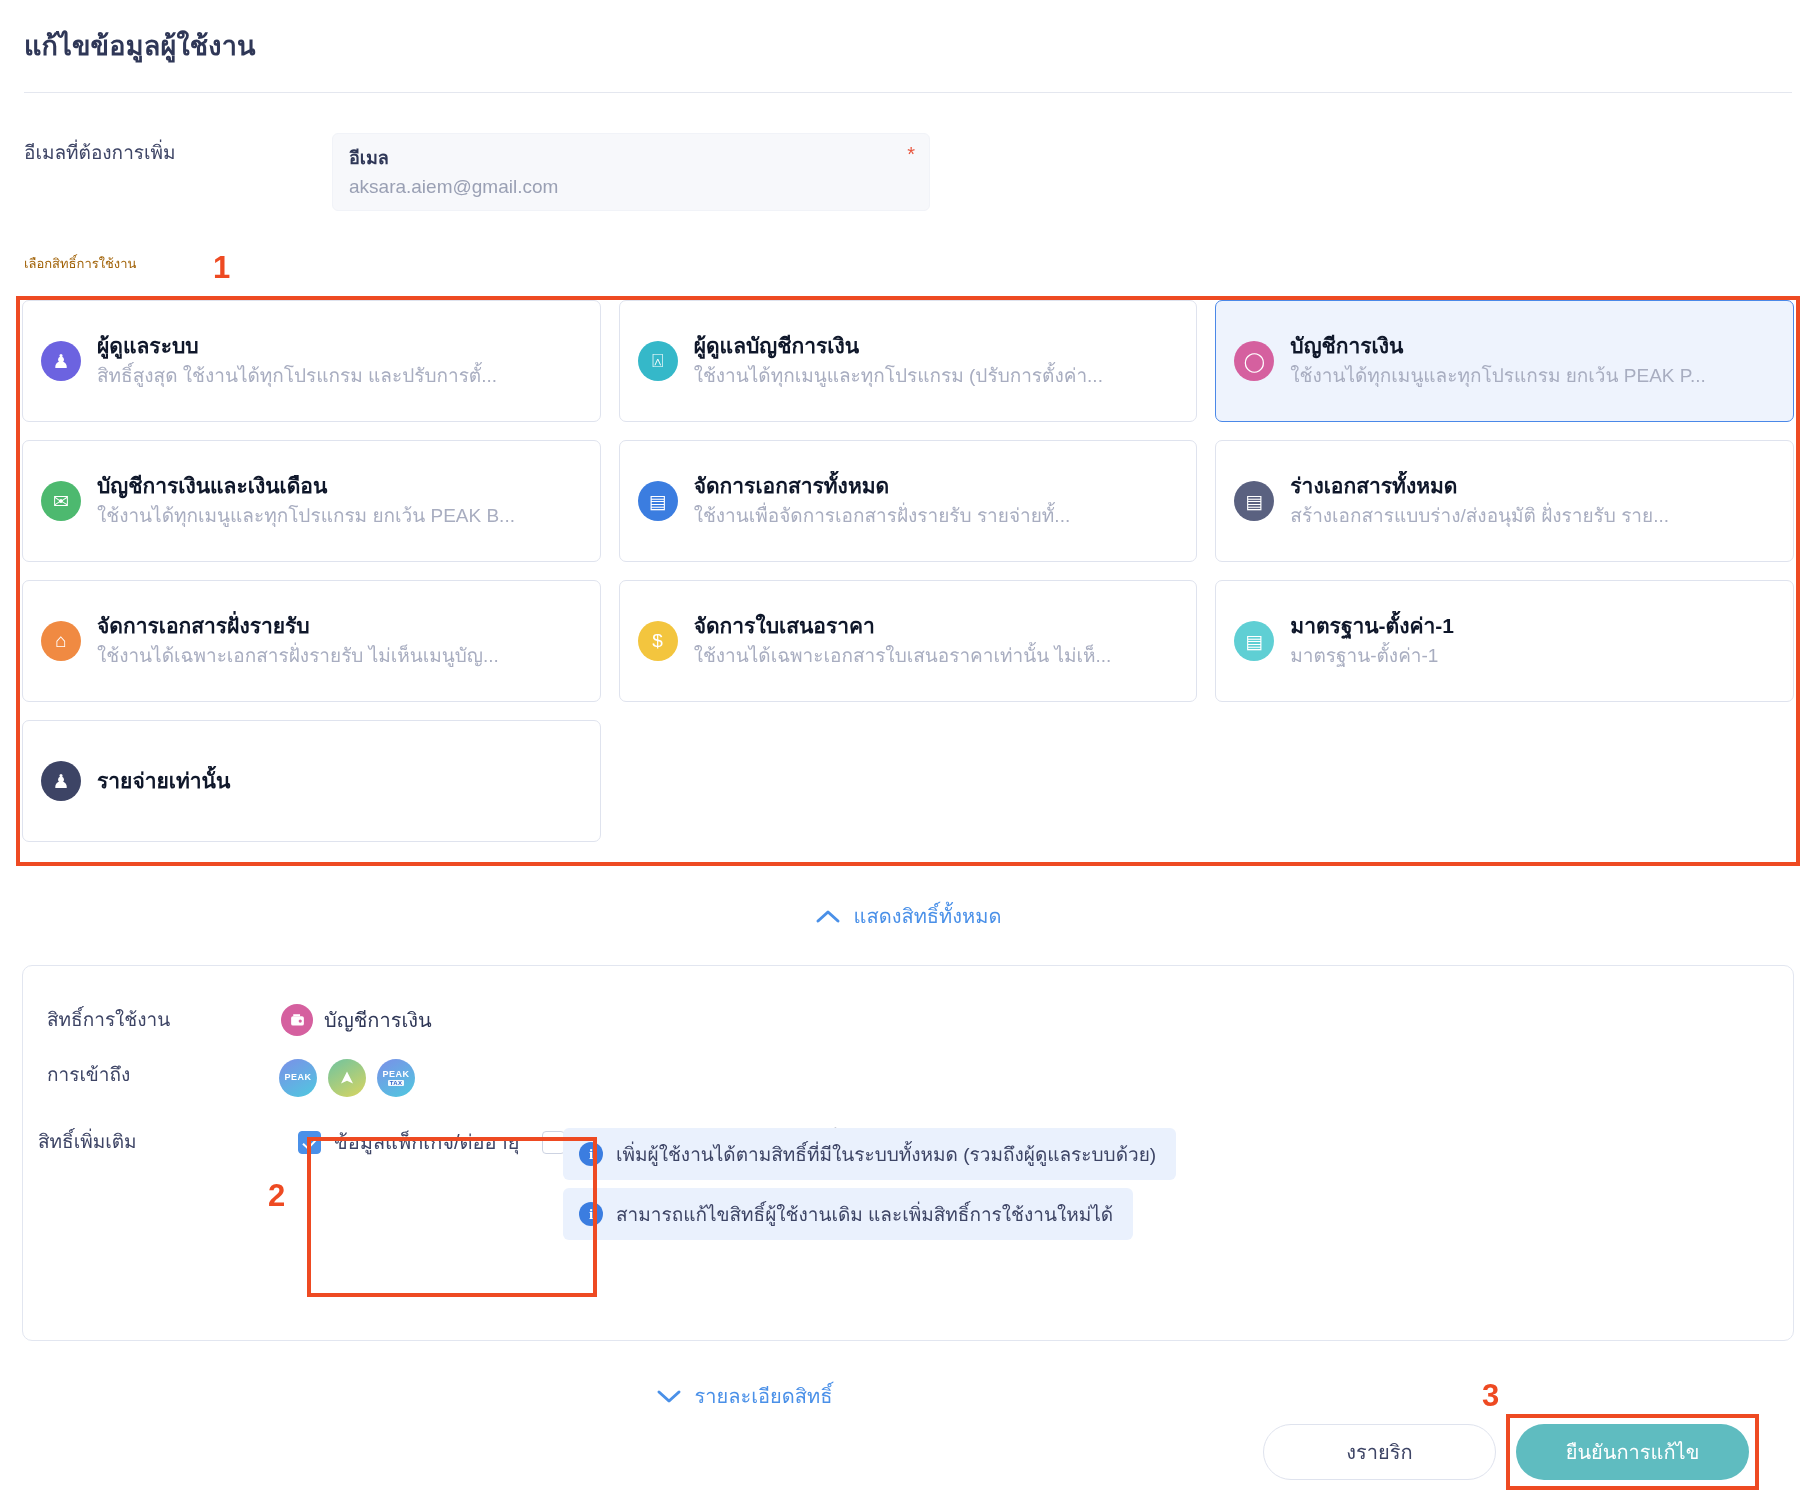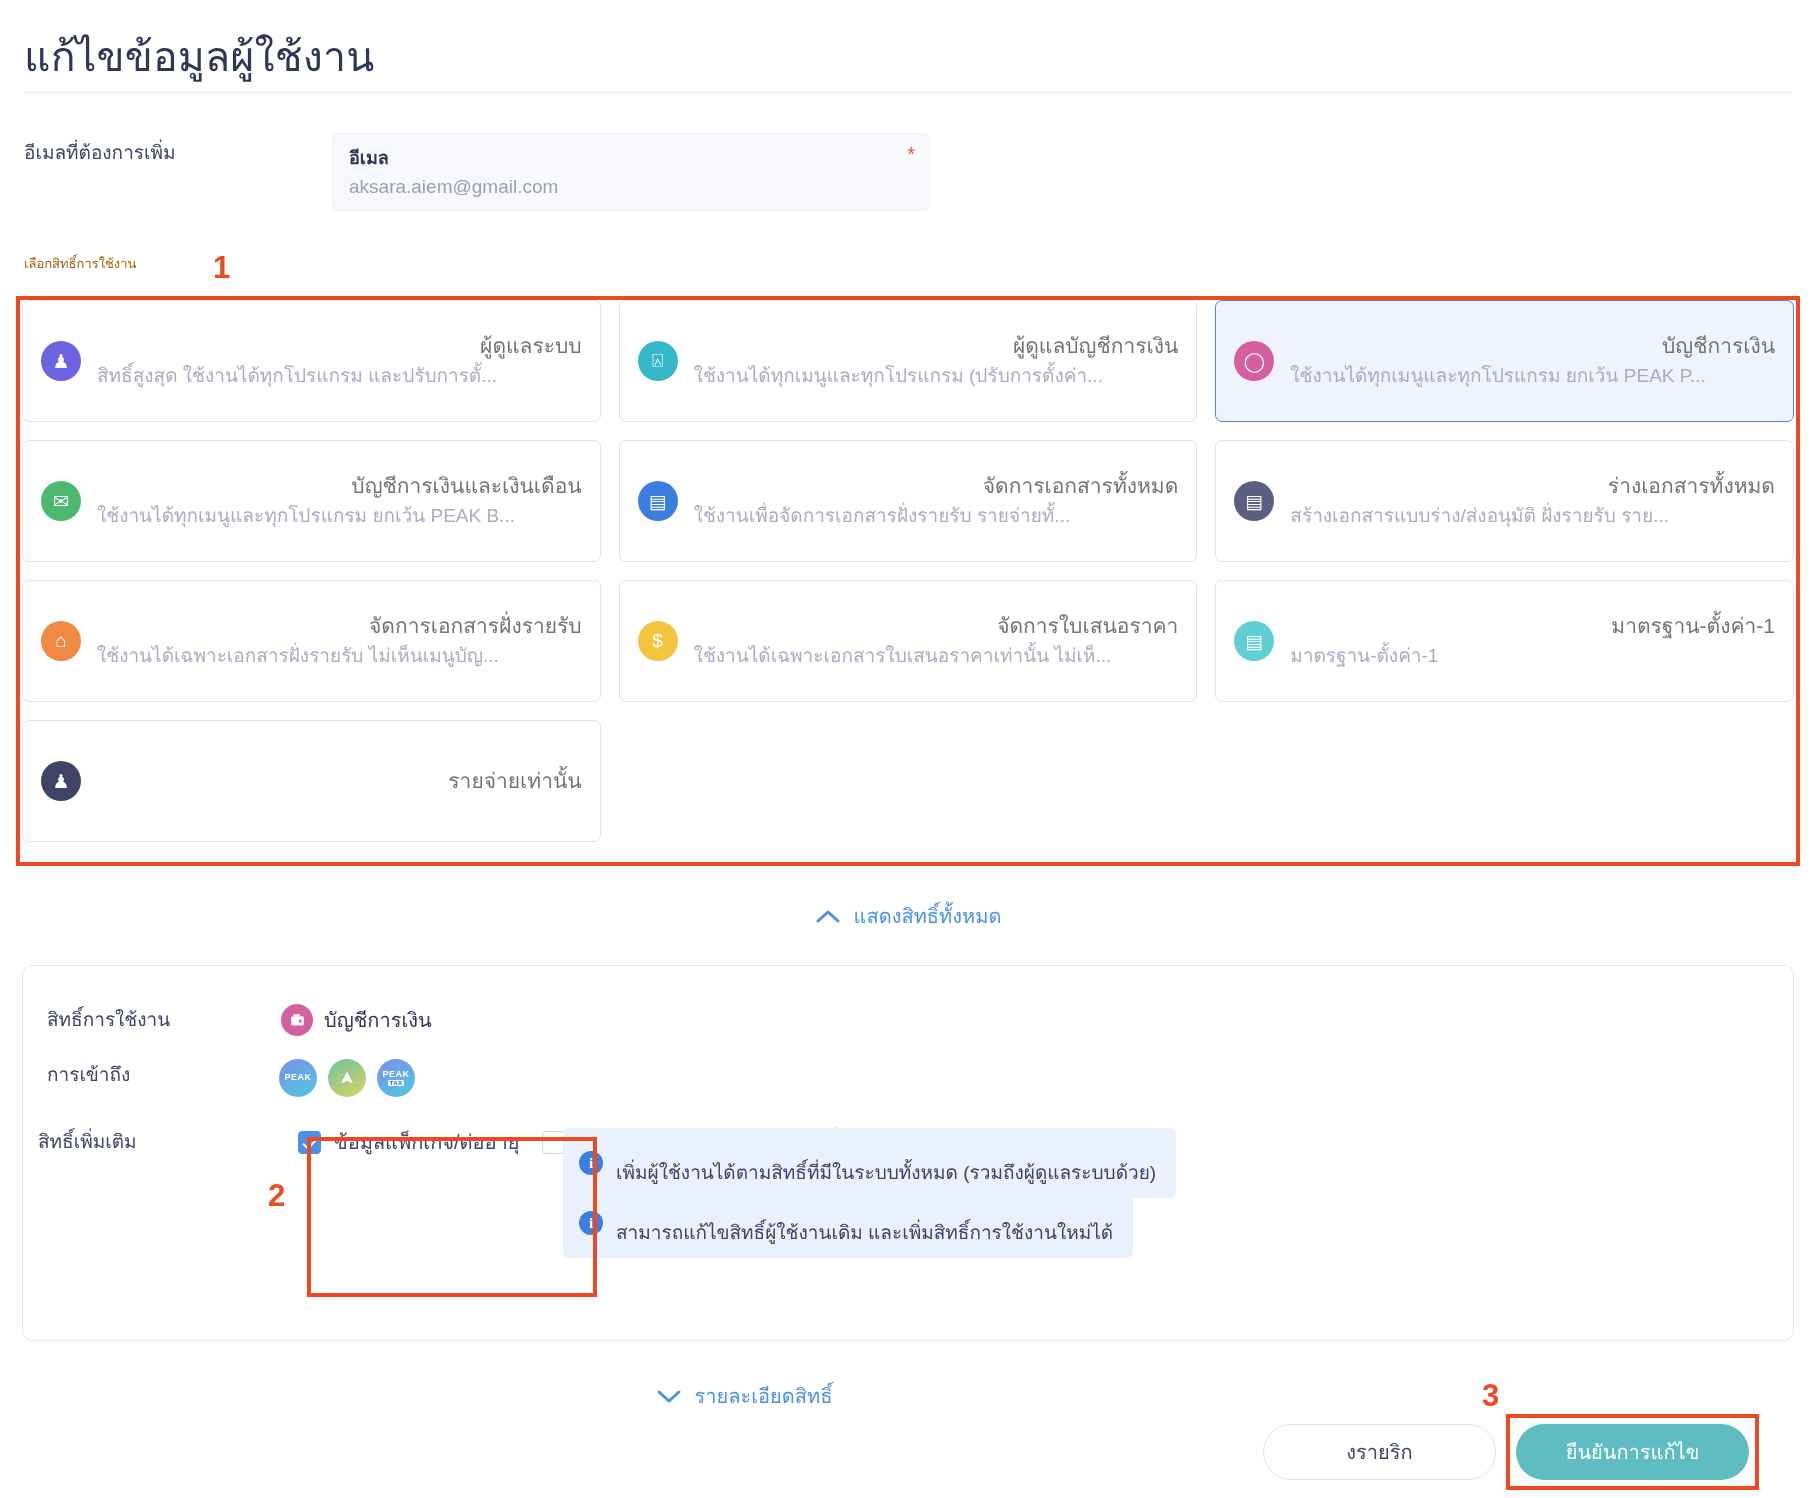--- a/index.html
+++ b/index.html
@@ -8,21 +8,21 @@
     background: #ffffff;
     font-family: "Liberation Sans", "DejaVu Sans", sans-serif;
     color: #3d4465;
     position: relative;
     overflow: hidden;
   }
 
   
   .page-title {
     position: absolute; left: 24px; top: 24px;
-    font-size: 41px; font-weight: 400; color: #2f3757;
+    font-size: 27px; font-weight: 700; color: #2f3757;
     letter-spacing: .2px;
   }
   .title-rule {
     position: absolute; left: 24px; top: 92px; width: 1768px; height: 1px;
     background: #e4e7ef;
   }
 
   
   .email-label {
     position: absolute; left: 24px; top: 137px;
@@ -87,24 +87,23 @@
     border: 1px solid #4a88e8;
   }
   .perm-icon {
     flex: 0 0 auto;
     width: 40px; height: 40px; border-radius: 50%;
     display: flex; align-items: center; justify-content: center;
     color: #ffffff; font-size: 19px;
   }
   .perm-text { min-width: 0; flex: 1 1 auto; }
   .perm-name {
-    font-size: 21px; font-weight: 400; color: #737373;
+    font-size: 21px; font-weight: 700; color: #0f172a;
     white-space: nowrap; overflow: hidden; text-overflow: ellipsis;
     line-height: 1.4;
-    text-align: right;
   }
   .perm-desc {
     font-size: 19px; color: #a8adc0;
     white-space: nowrap; overflow: hidden; text-overflow: ellipsis;
     line-height: 1.5; margin-top: 2px;
   }
   .perm-card.no-desc { align-items: center; }
   .perm-card.no-desc .perm-name { font-size: 21px; }
 
   
@@ -173,21 +172,21 @@
     background: #eaf1fd; border-radius: 6px;
     display: flex; align-items: center; gap: 13px;
     padding: 11px 20px 11px 16px;
   }
   .note-icon {
     width: 24px; height: 24px; border-radius: 50%;
     background: #3b7de0; color: #fff; flex: 0 0 auto;
     display: flex; align-items: center; justify-content: center;
     font-size: 15px; font-weight: 700; font-family: "Liberation Serif", serif;
   }
-  .note-text { font-size: 19px; color: #3d4465; white-space: nowrap; margin-top: 18px; }
+  .note-text { font-size: 19px; color: #3d4465; white-space: nowrap; }
 
   
   .details-link {
     position: absolute; left: 0; top: 1380px; width: 1488px;
     display: flex; align-items: center; justify-content: center;
     gap: 13px; cursor: pointer;
   }
 
   
   .btn-cancel {

